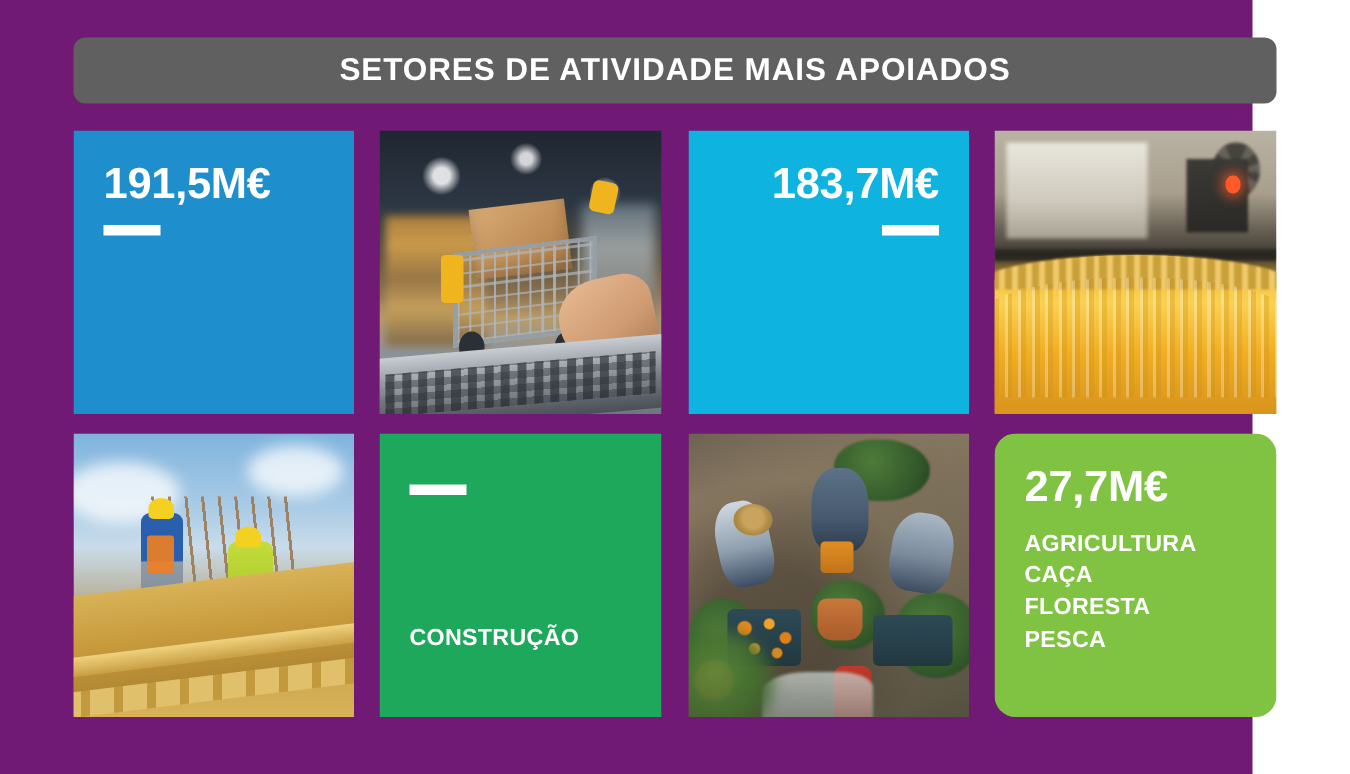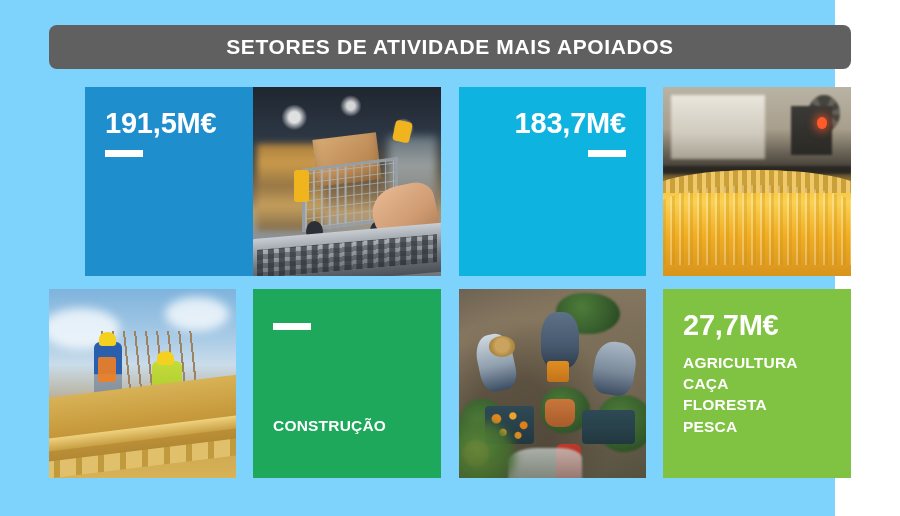--- a/index.html
+++ b/index.html
@@ -13,21 +13,21 @@
     height: 516px;
     overflow: hidden;
     font-family: "Liberation Sans", sans-serif;
     -webkit-font-smoothing: antialiased;
   }
 
   .infographic {
     position: relative;
     width: 835px;
     height: 516px;
-    background: #7dd3fc;
+    background: #701a75;
   }
 
   
   .header-bar {
     position: absolute;
     left: 49px;
     top: 25px;
     width: 802px;
     height: 44px;
     background: #606060;
@@ -359,21 +359,21 @@
 </style>
 </head>
 <body>
 
 <div class="infographic">
 
   <div class="header-bar">
     <div class="header-title">SETORES DE ATIVIDADE MAIS APOIADOS</div>
   </div>
 
-  <div class="cell" style="left:49px; top:87px; width:187px; height:189px;margin-left:36px;">
+  <div class="cell" style="left:49px; top:87px; width:187px; height:189px;">
     <div class="panel top" style="background:#1E8FCC; color:#1E8FCC;">
       <div class="amount">191,5M€</div>
       <div class="rule"></div>
 
     </div>
   </div>
 
   <div class="cell" style="left:253px; top:87px; width:188px; height:189px;">
     <div class="photo ph-retail">
       <div class="shelf-a"></div>
@@ -452,21 +452,21 @@
       <div class="marigold"></div>
       <div class="pot"></div>
       <div class="crate-b"></div>
       <div class="red-shirt"></div>
       <div class="tarp"></div>
       <div class="tomato"></div>
       <div class="blur-leaf"></div>
     </div>
   </div>
 
-  <div class="cell" style="left:663px; top:289px; width:188px; height:189px;">
+  <div class="cell" style="left:663px; top:289px; width:188px; height:189px;border-radius:14px;">
     <div class="panel bottom" style="background:#80C342; color:#80C342;">
       <div class="amount">27,7M€</div>
       <div class="rule"></div>
       <div class="sector">AGRICULTURA
 CAÇA
 FLORESTA
 PESCA</div>
 
     </div>
   </div>

